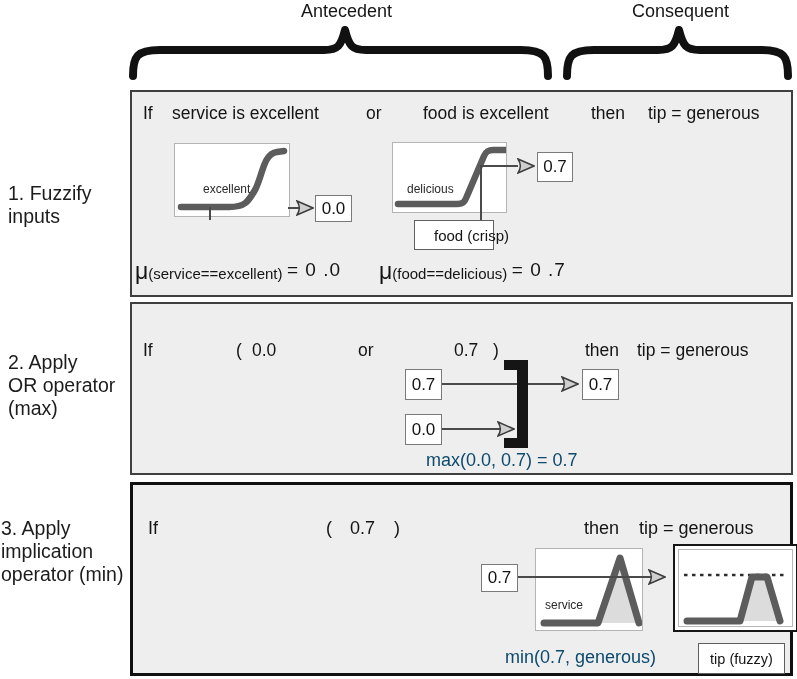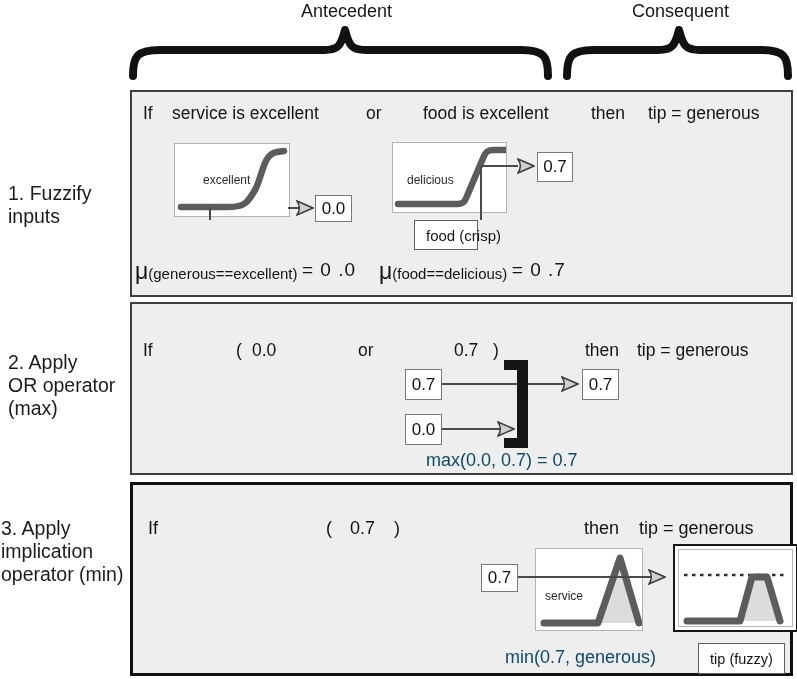--- a/index.html
+++ b/index.html
@@ -8,21 +8,21 @@
     font-family:"Liberation Sans", sans-serif;color:#1a1a1a;overflow:hidden;border-radius:12px;
   }
   .abs{position:absolute;}
   .toplabel{position:absolute;top:1px;font-size:18px;color:#161616;}
   .steplabel{position:absolute;font-size:19.5px;line-height:23px;color:#1c1c1c;}
   .panel{position:absolute;left:130px;width:663px;background:#eeeeee;
          border:2px solid #3f3f3f;box-sizing:border-box;}
   .panel3{border:3px solid #101010;}
   .ruletext{position:absolute;font-size:17.5px;white-space:nowrap;color:#141414;}
   .graphbox{position:absolute;background:#ffffff;border:1px solid #b4b4b4;}
-  .mflabel{position:absolute;font-size:12px;color:#2a2a2a;white-space:nowrap;}
+  .mflabel{position:absolute;font-size:12px;color:#2a2a2a;white-space:nowrap;margin-top:9px;}
   .vbox{position:absolute;background:#ffffff;border:1.5px solid #7a7a7a;
         display:flex;align-items:center;justify-content:center;
         font-size:17px;color:#141414;box-sizing:border-box;}
   .lbox{position:absolute;background:#ffffff;border:1.5px solid #5f5f5f;
         display:flex;align-items:center;justify-content:center;
         font-size:15px;color:#141414;box-sizing:border-box;white-space:nowrap;}
   .hline{position:absolute;height:2px;background:#4a4a4a;}
   .vline{position:absolute;width:2px;background:#4a4a4a;}
   .bracketpart{position:absolute;background:#151515;}
   .formula{position:absolute;font-size:18px;color:#0c4a6e;white-space:nowrap;}
@@ -82,29 +82,29 @@
     </svg>
     <div class="vbox" style="left:183px;top:103px;width:37px;height:27px;">0.0</div>
 
     <div class="graphbox" style="left:260px;top:50px;width:113px;height:69px;">
       <svg width="113" height="69">
         <path d="M5,61 L64,61 C71,61 72,58 74,53 L91,13 C93,8.5 95,7 100,7 L112,7" fill="none" stroke="#5c5c5c" stroke-width="6.5" stroke-linecap="round"></path>
       </svg>
       <div class="mflabel" style="left:14px;top:30px;">delicious</div>
     </div>
     <div class="vline" style="left:348px;top:73px;height:55px;"></div>
-    <div class="lbox" style="left:282px;top:128px;width:64px;height:30px;padding-left:35px;">food (crisp)</div>
+    <div class="lbox" style="left:282px;top:128px;width:80px;height:30px;padding-left:35px;">food (crisp)</div>
     <div class="hline" style="left:350px;top:73px;width:36px;"></div>
     <svg class="arrowhead" style="left:385px;top:66px;" viewBox="0 0 18 16">
       <path d="M1,1 L17,8 L1,15 C4,10.5 4,5.5 1,1 Z" fill="#cfcfcf" stroke="#3d3d3d" stroke-width="1.5"></path>
     </svg>
     <div class="vbox" style="left:405px;top:60px;width:36px;height:30px;">0.7</div>
 
     <div class="muexpr" style="left:3px;top:166px;">
-      <span class="mu">μ</span><span class="musub">(generous==excellent)</span>
+      <span class="mu">μ</span><span class="musub">(service==excellent)</span>
       <span class="mueq">= 0 .0</span>
     </div>
     <div class="muexpr" style="left:247px;top:166px;">
       <span class="mu">μ</span><span class="musub">(food==delicious)</span>
       <span class="mueq">= 0 .7</span>
     </div>
   </div>
 
   <div class="panel" style="top:302px;height:173px;">
     <span class="ruletext" style="left:11px;top:36px;">If</span>

